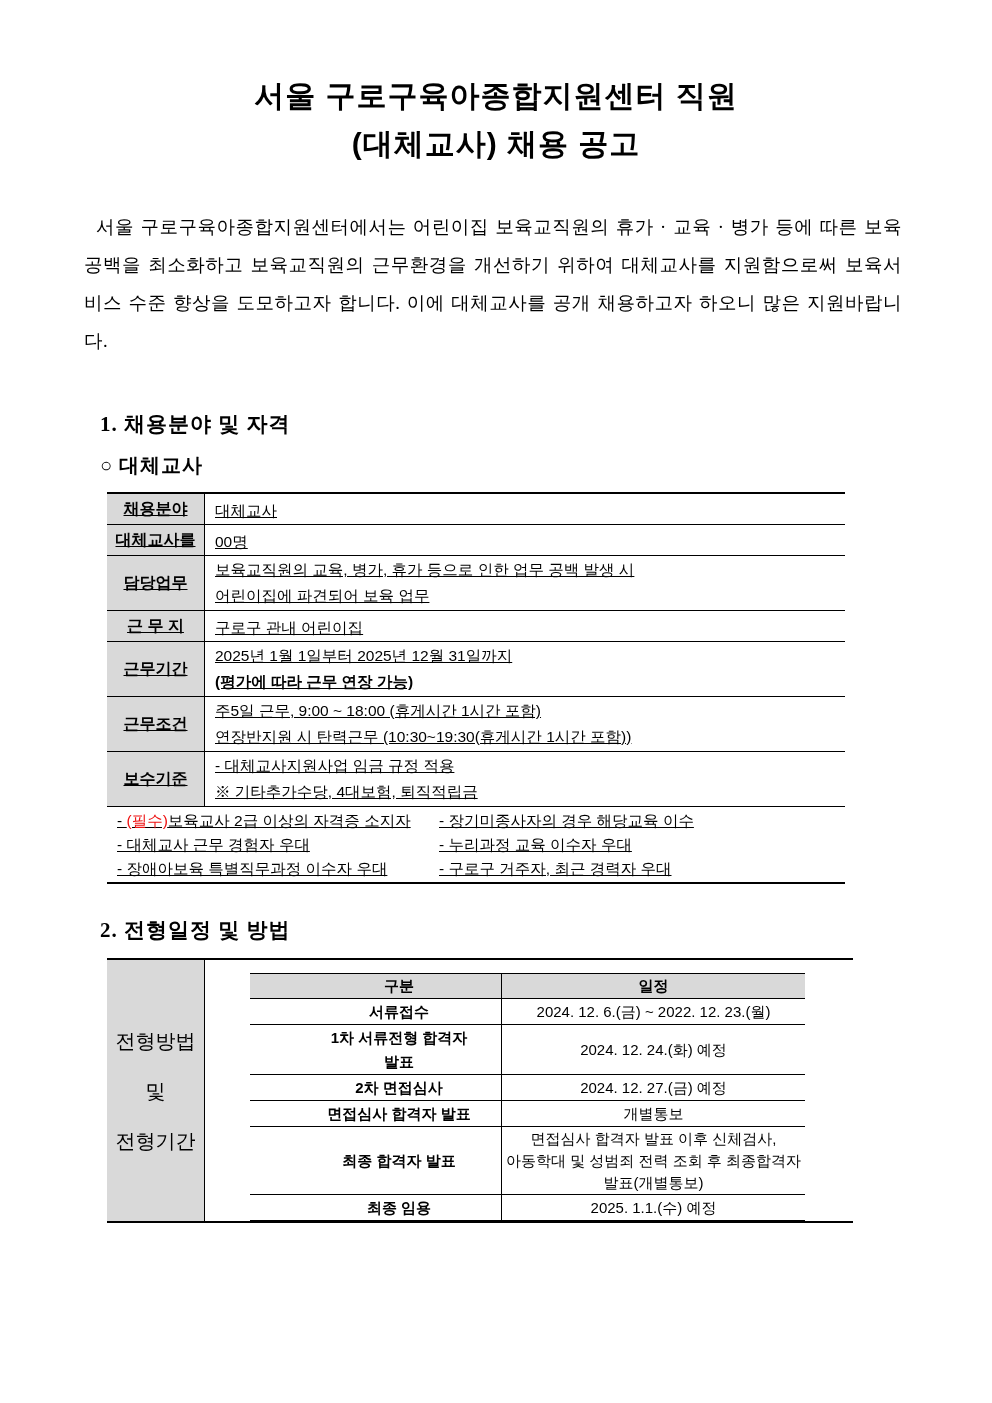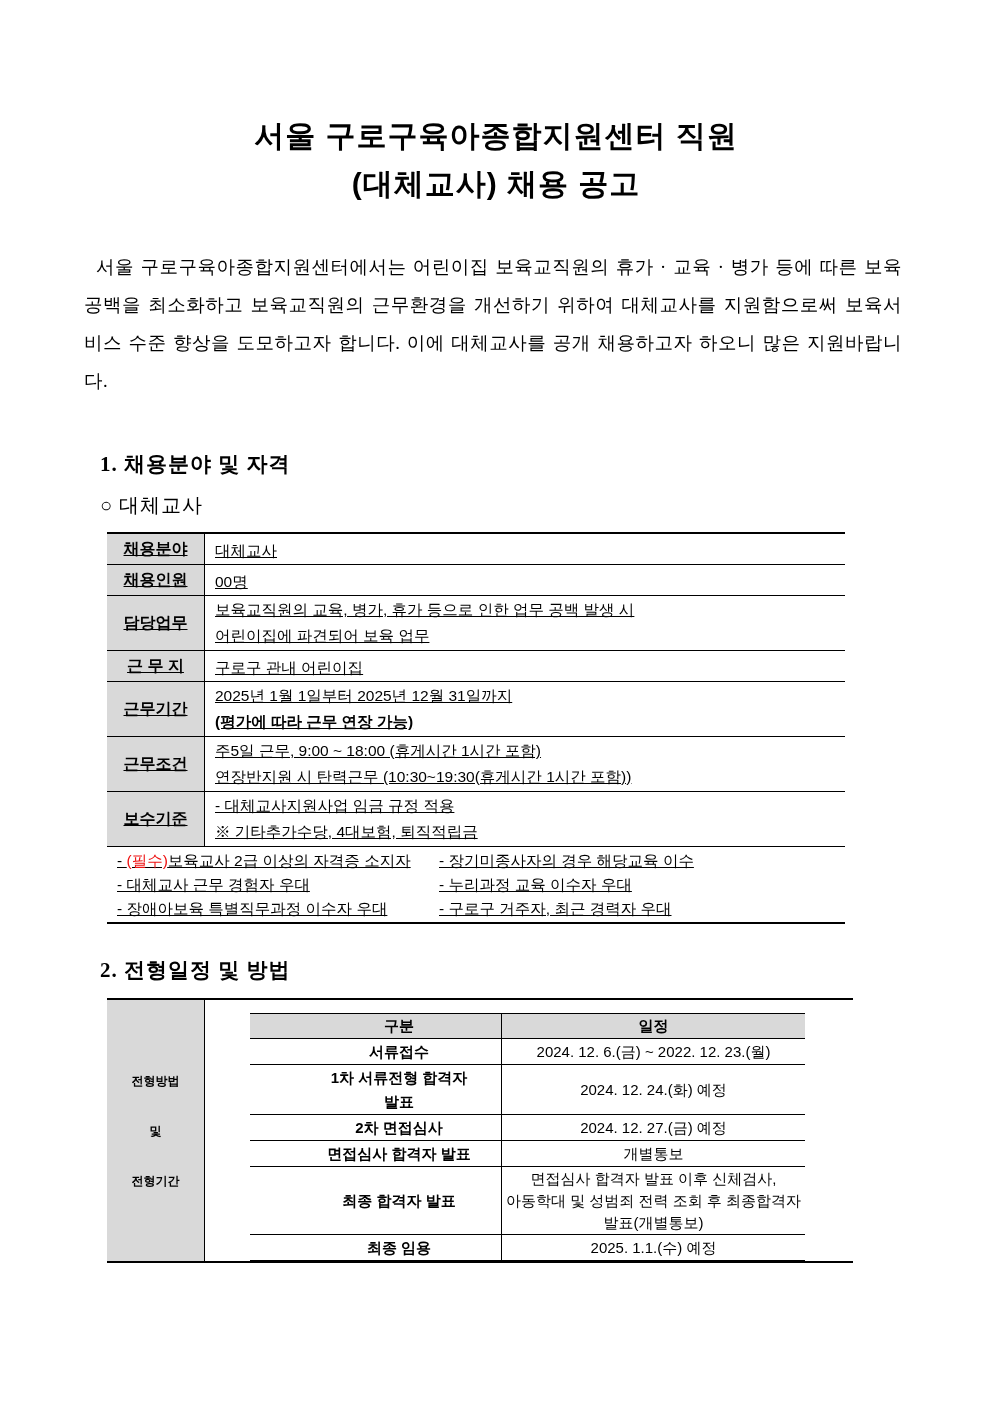--- a/index.html
+++ b/index.html
@@ -12,21 +12,21 @@
   .page{
     position:relative;
     width:992px;height:1403px;
     background:#ffffff;
     color:var(--ink);
     font-family:"Liberation Serif", serif;
     overflow:hidden;
   }
   
   .title{
-    padding-top:112px;
+    padding-top:72px;
     text-align:center;
     font-family:"Liberation Sans", sans-serif;
     font-weight:700;
     font-size:30px;
     line-height:48px;
     letter-spacing:1px;
   }
   .title .t-line{display:block;}
   
   .intro{
@@ -42,21 +42,21 @@
   
   .sec{
     margin:50px 0 0 100px;
     font-size:21px;
     font-weight:700;
     letter-spacing:1px;
   }
   .bullet{
     margin:14px 0 0 100px;
     font-size:20px;
-    font-weight:400;
+    font-weight:700;
     letter-spacing:1px;
   }
   
   .t1{
     margin:13px 0 0 107px;
     width:738px;
     border-top:2.5px solid var(--ink);
     border-bottom:2.5px solid var(--ink);
     font-family:"Liberation Sans", sans-serif;
     font-size:15.5px;
@@ -96,21 +96,21 @@
     border-top:2.5px solid var(--ink);
     border-bottom:2.5px solid var(--ink);
     font-family:"Liberation Sans", sans-serif;
   }
   .t2-side{
     flex:0 0 98px;
     background:var(--gray);
     border-right:1px solid var(--ink);
     display:flex;align-items:center;justify-content:center;
     text-align:center;
-    font-weight:700;font-size:12px;
+    font-weight:400;font-size:20px;
     line-height:50px;
     white-space:pre-line;
   }
   .t2-main{flex:1;padding:13px 0 0 45px;}
   .inner{width:555px;font-size:15px;}
   .i-row{display:flex;border-bottom:1px solid var(--ink);}
   .i-row.i-head{border-top:1px solid var(--ink);background:var(--gray);}
   .i-c1{
     flex:0 0 205px;
     border-right:1px solid var(--ink);
@@ -145,21 +145,21 @@
   <div class="t1">
 
     <div class="t1-row rh-s">
       <div class="t1-label">채용분야</div>
       <div class="t1-val">
           <div class="vline">대체교사</div>
         </div>
     </div>
 
     <div class="t1-row rh-s">
-      <div class="t1-label">채용인원</div>
+      <div class="t1-label">대체교사를</div>
       <div class="t1-val">
           <div class="vline">00명</div>
         </div>
     </div>
 
     <div class="t1-row rh-m">
       <div class="t1-label">담당업무</div>
       <div class="t1-val">
         <div class="vline">보육교직원의 교육, 병가, 휴가 등으로 인한 업무 공백 발생 시</div>
         <div class="vline">어린이집에 파견되어 보육 업무</div>

